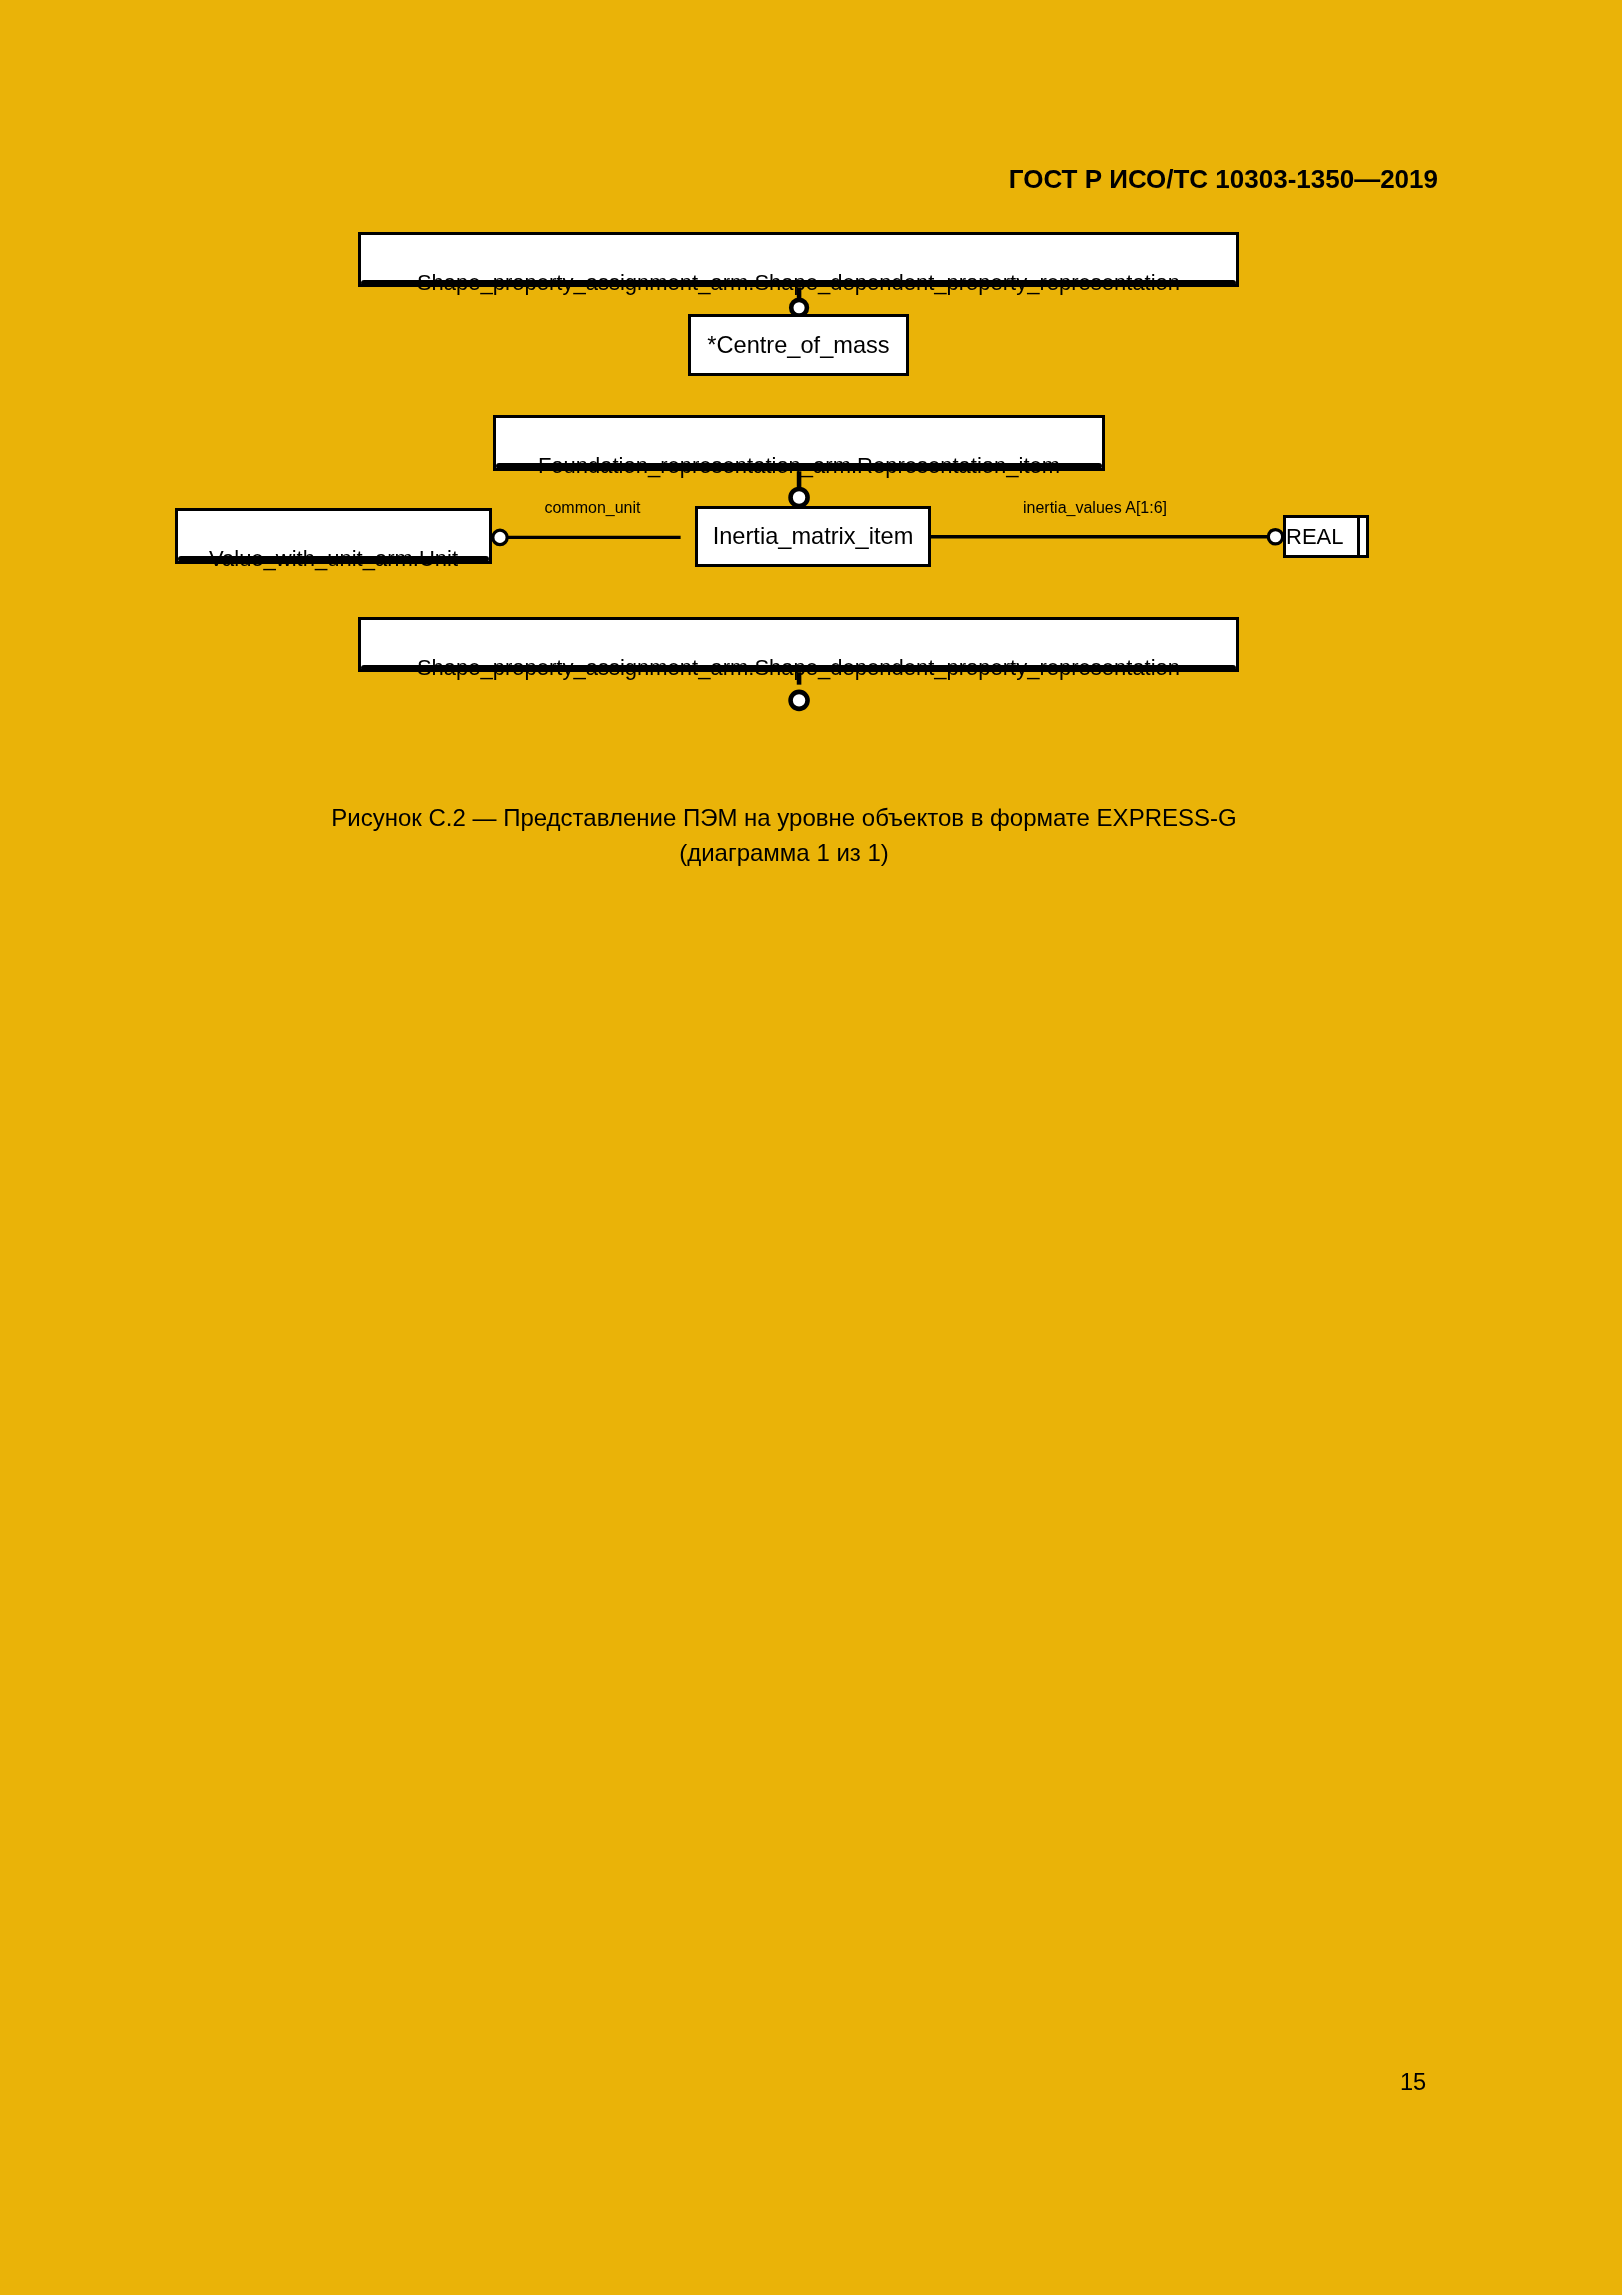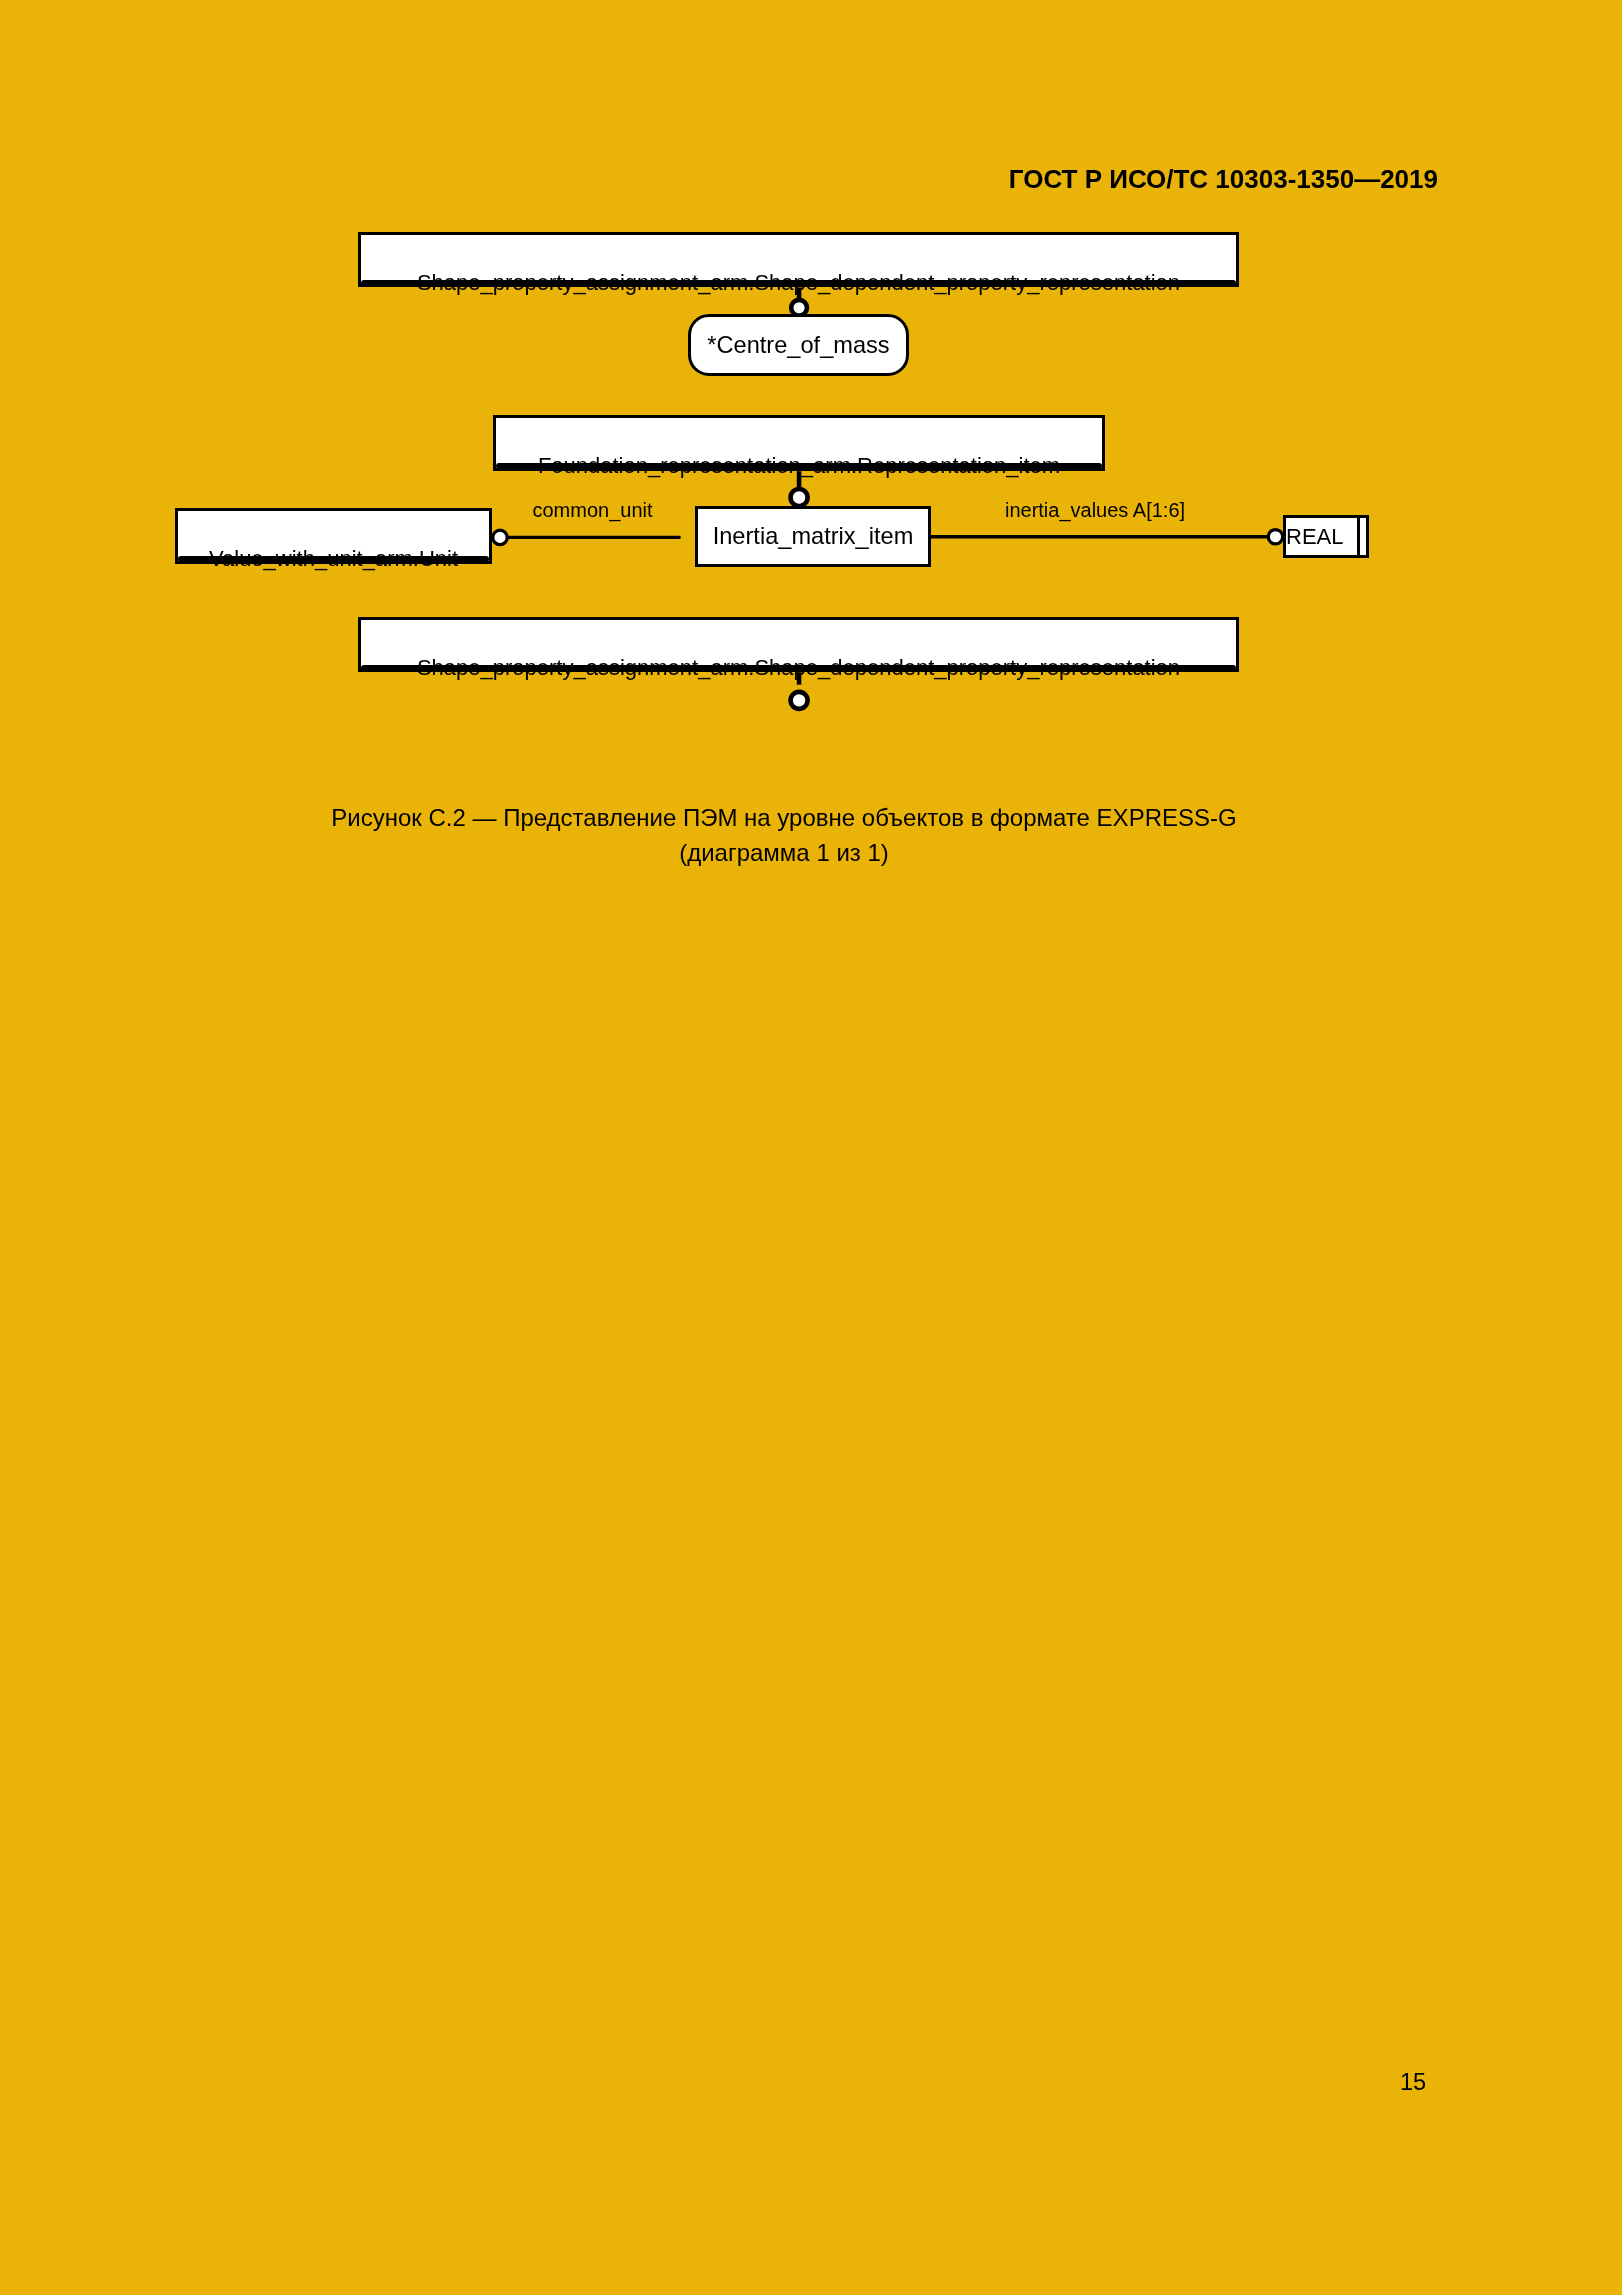--- a/index.html
+++ b/index.html
@@ -54,21 +54,21 @@
     background:#fff;
     display:flex; align-items:center; 
   }
   .typebox span{ font-size:22px; white-space:nowrap; padding-right:10.5px; }
   .typebox .dbar{
     position:absolute; top:0; bottom:0; right:5.9px; width:3.3px;
     background:#000;
   }
   .edge-label{
     position:absolute;
-    font-size:20px;
+    font-size:16px;
     text-align:center;
     white-space:nowrap;
   }
   .caption{
     position:absolute;
     left:0; width:1568px;
     top:800px;
     text-align:center;
     font-size:24px;
     line-height:35px;
@@ -104,21 +104,21 @@
     <line x1="1221" y1="1027" x2="1221" y2="1046" stroke="#000" stroke-width="7"></line>
     <circle cx="1221" cy="1070" r="13" fill="#fff" stroke="#000" stroke-width="7"></circle>
   </svg>
 
   <div class="refbox" style="left:358px;top:232px;width:881px;height:55px;">
     <div class="stadium">
       <span>Shape_property_assignment_arm.Shape_dependent_property_representation</span>
     </div>
   </div>
 
-  <div class="entbox" style="left:688px;top:314px;width:221px;height:62px;border-radius:21px;">
+  <div class="entbox" style="left:688px;top:314px;width:221px;height:62px;">
     <span>*Centre_of_mass</span>
   </div>
 
   <div class="refbox" style="left:175px;top:508px;width:317px;height:56px;">
     <div class="stadium">
       <span>Value_with_unit_arm.Unit</span>
     </div>
   </div>
 
   <div class="refbox" style="left:493px;top:415px;width:612px;height:56px;">

